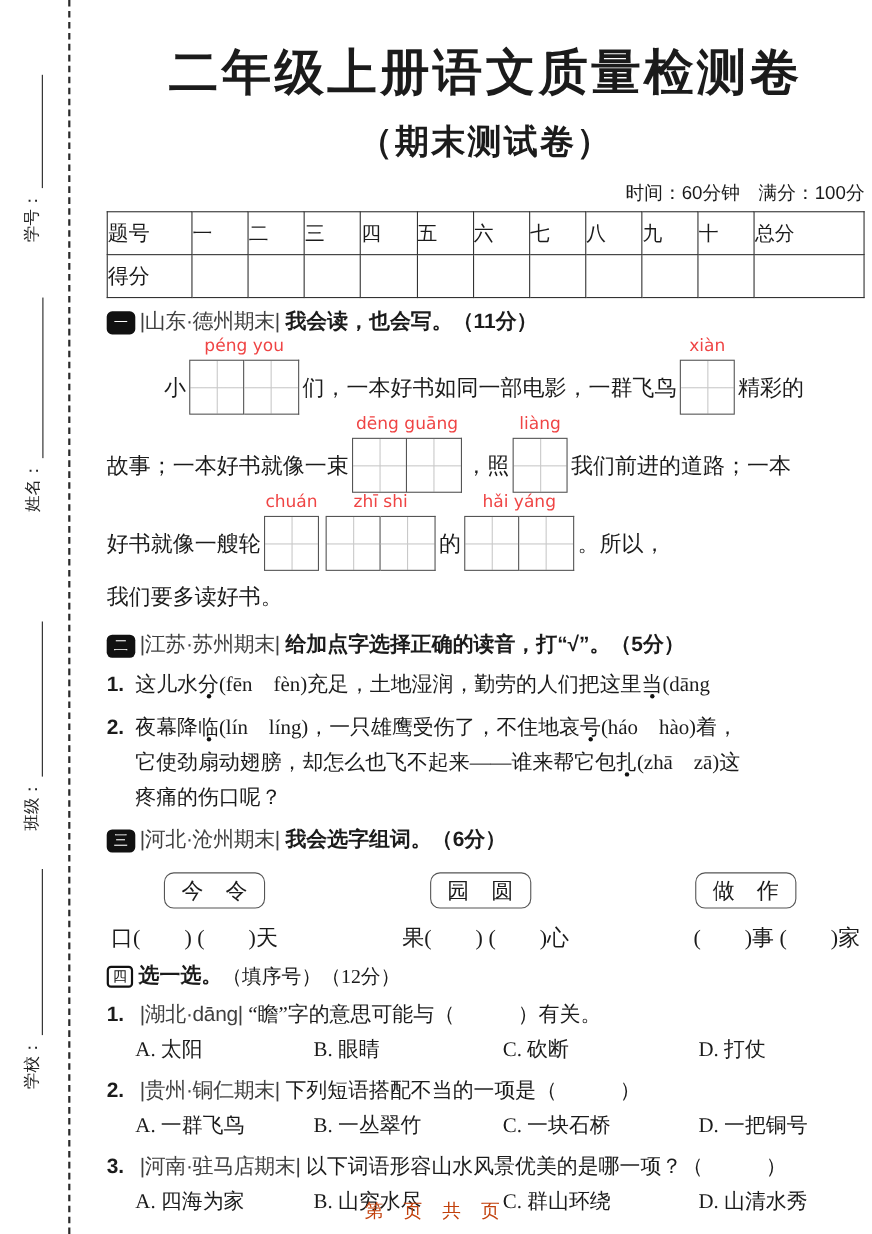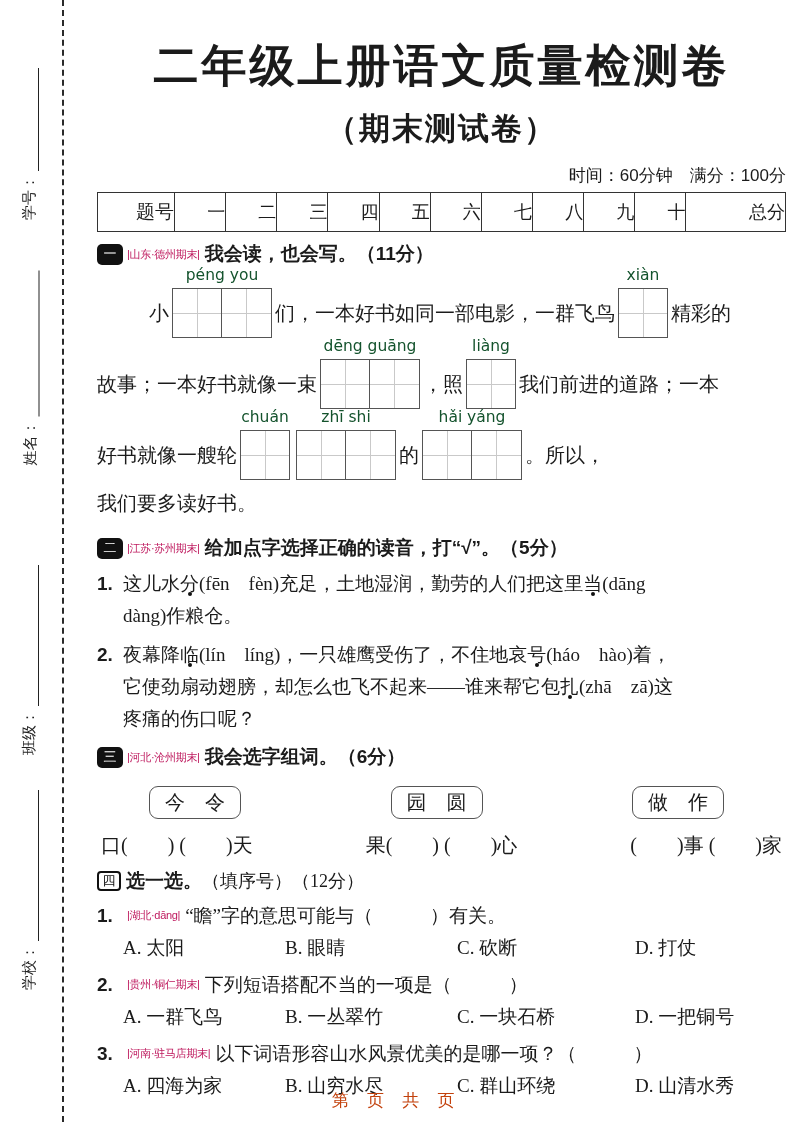--- a/index.html
+++ b/index.html
@@ -16,42 +16,42 @@
   .sf4{width:200px;left:-73px;top:878px;}
   
   .content{position:absolute;left:97px;top:0;width:689px;}
   .title{margin-top:36px;text-align:center;font-size:45px;font-weight:bold;
          font-family:"Liberation Sans",sans-serif;letter-spacing:3px;}
   .subtitle{margin-top:12px;text-align:center;font-size:31px;font-weight:bold;
             font-family:"Liberation Sans",sans-serif;letter-spacing:2px;}
   .info-line{margin-top:14px;text-align:right;font-size:17px;
              font-family:"Liberation Sans",sans-serif;}
   table.score{width:100%;border-collapse:collapse;margin-top:5px;}
-  table.score td{border:1.6px solid #333;height:38px;text-align:right;
+  table.score td{border:1.6px solid #333;height:38px;text-align:left;
                  font-size:18px;padding:0;}
   table.score td.first{width:76px;font-size:19px;}
   
   .section-header{display:flex;align-items:center;margin-top:9px;line-height:26px;}
   .badge{flex:none;width:26px;height:21px;background:#111;color:#fff;border-radius:5px;
          display:flex;align-items:center;justify-content:center;font-size:13px;
          font-family:"Liberation Sans",sans-serif;}
   .badge.outline{background:#fff;color:#111;border:2.2px solid #111;width:20px;height:16px;border-radius:4px;}
-  .source-tag{font-size:11px;color:#be185d;margin:0 5px 0 4px;letter-spacing:-0.3px;
+  .source-tag{font-size:19px;color:#404040;margin:0 5px 0 4px;letter-spacing:-0.3px;
               font-family:"Liberation Sans",sans-serif;white-space:nowrap;}
   .sec-title{font-size:19px;font-weight:bold;font-family:"Liberation Sans",sans-serif;white-space:nowrap;}
   .sec-suffix{font-size:18px;font-weight:normal;font-family:"Liberation Serif",serif;}
   
   .passage{font-size:20px;}
   .passage-line{display:flex;align-items:center;min-height:46px;}
   .passage-line.has-boxes{padding-top:21px;}
   .passage-line:first-child{padding-left:52px;}
   .pl-text{white-space:nowrap;}
   .box-group{display:flex;position:relative;margin:0 3px;}
   .pinyin{position:absolute;top:-22px;left:50%;transform:translateX(-50%);
-          font-size:15.5px;font-family:"DejaVu Sans",sans-serif;color:#14532d;white-space:nowrap;}
+          font-size:15.5px;font-family:"DejaVu Sans",sans-serif;color:#ef4444;white-space:nowrap;}
   .wbox{width:50px;height:50px;border:1.6px solid #555;box-sizing:border-box;
         background-image:linear-gradient(#c9c9c9,#c9c9c9),linear-gradient(#c9c9c9,#c9c9c9);
         background-size:100% 1px,1px 100%;background-position:center center;
         background-repeat:no-repeat;}
   .wbox + .wbox{border-left:none;}
   
   .q-item{display:flex;font-size:19px;margin-top:7px;line-height:32px;}
   .q-num{flex:none;width:26px;font-weight:bold;font-family:"Liberation Sans",sans-serif;}
   .q-body{flex:1;}
   .q-line{white-space:nowrap;}
@@ -110,20 +110,34 @@
             <td>三</td>
             <td>四</td>
             <td>五</td>
             <td>六</td>
             <td>七</td>
             <td>八</td>
             <td>九</td>
             <td>十</td>
             <td>总分</td>
           </tr>
+          <tr>
+            <td class="first">得分</td>
+            <td></td>
+            <td></td>
+            <td></td>
+            <td></td>
+            <td></td>
+            <td></td>
+            <td></td>
+            <td></td>
+            <td></td>
+            <td></td>
+            <td></td>
+          </tr>
         </tbody>
     </table>
 
     <div class="section-header">
       <span class="badge">一</span>
       <span class="source-tag">|山东·德州期末|</span>
       <span class="sec-title">我会读，也会写。（11分）</span>
     </div>
     <div class="passage" id="passage-container">
         <div class="passage-line has-boxes">
@@ -181,21 +195,20 @@
     <div class="section-header">
       <span class="badge">二</span>
       <span class="source-tag">|江苏·苏州期末|</span>
       <span class="sec-title">给加点字选择正确的读音，打“√”。（5分）</span>
     </div>
     <div id="sec2-items">
         <div class="q-item">
           <span class="q-num">1.</span>
           <div class="q-body">
             <div class="q-line">这儿水<span class="dot-under">分</span>(fēn　fèn)充足，土地湿润，勤劳的人们把这里<span class="dot-under">当</span>(dāng</div>
-            <div class="q-line">dàng)作粮仓。</div>
           </div>
         </div>
         <div class="q-item">
           <span class="q-num">2.</span>
           <div class="q-body">
             <div class="q-line">夜幕降<span class="dot-under">临</span>(lín　líng)，一只雄鹰受伤了，不住地哀<span class="dot-under">号</span>(háo　hào)着，</div>
             <div class="q-line">它使劲扇动翅膀，却怎么也飞不起来——谁来帮它包<span class="dot-under">扎</span>(zhā　zā)这</div>
             <div class="q-line">疼痛的伤口呢？</div>
           </div>
         </div>

